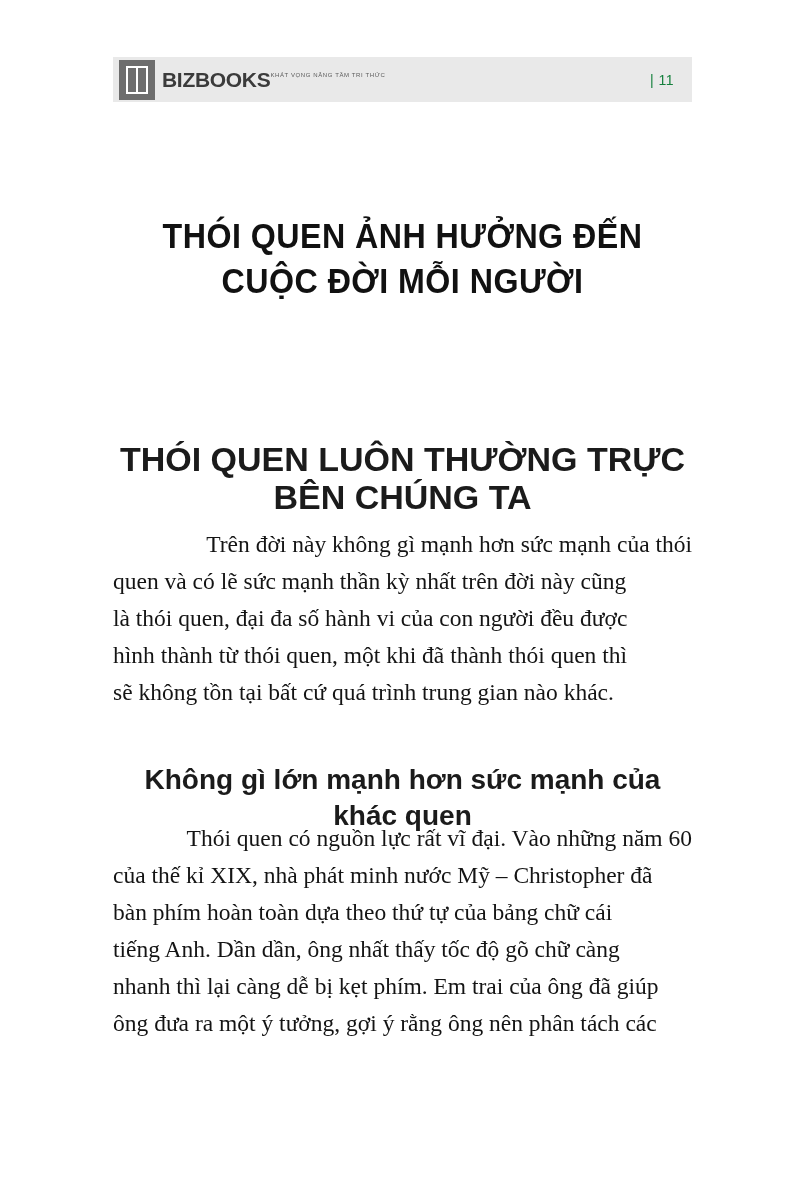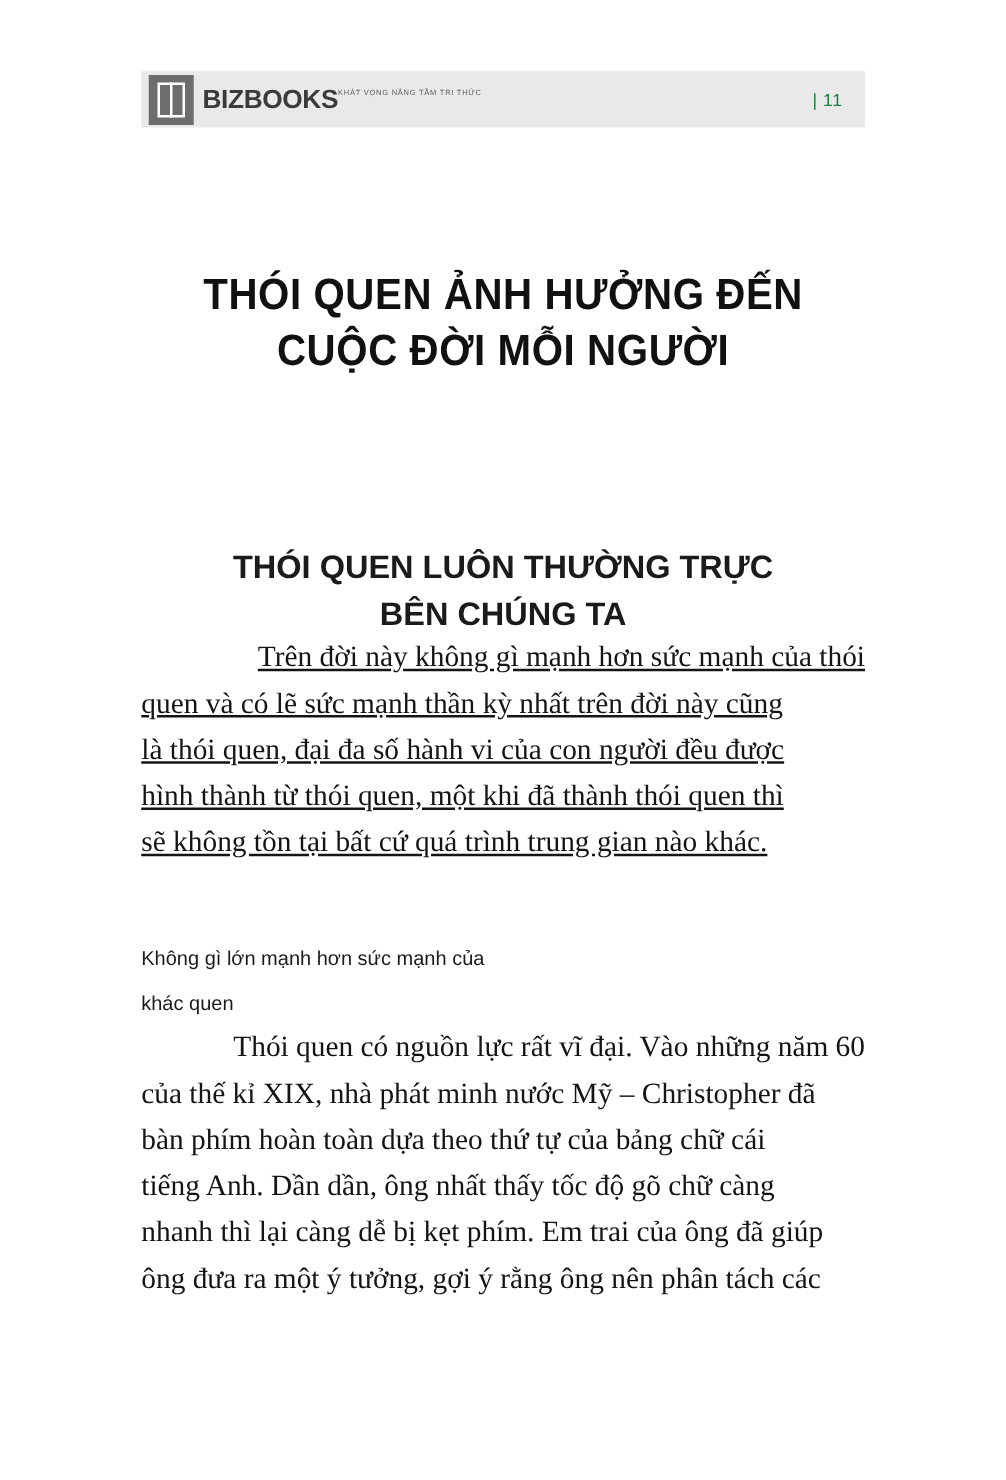--- a/index.html
+++ b/index.html
@@ -116,57 +116,57 @@
   }
 
   .section-title {
     position: absolute;
     left: 113px;
     top: 412px;
     width: 579px;
     text-align: center;
     font-family: "Liberation Sans", sans-serif;
     font-weight: bold;
-    font-size: 26px;
+    font-size: 34px;
     line-height: 38px;
     letter-spacing: 0px;
     color: #1b1b1b;
   }
   .section-title .line {
     display: block;
   }
 
   .sub-title {
     position: absolute;
     left: 113px;
     top: 734px;
     width: 579px;
-    text-align: left;
-    font-family: "Liberation Sans", sans-serif;
-    font-weight: normal;
-    font-size: 16px;
+    text-align: center;
+    font-family: "Liberation Sans", sans-serif;
+    font-weight: bold;
+    font-size: 28px;
     line-height: 36px;
     color: #1b1b1b;
   }
   .sub-title .line {
     display: block;
   }
 
   
   .para {
     position: absolute;
     left: 113px;
     width: 579px;
     font-family: "Liberation Serif", serif;
     font-size: 23.5px;
     line-height: 37px;
     text-align: justify;
     color: #141414;
   }
-  .para.p1 { top: 508px; text-decoration: underline; }
+  .para.p1 { top: 526px; }
   .para.p2 { top: 820px; }
   .para .indent { display: inline-block; width: 48px; }
   .para .line {
     display: block;
     white-space: nowrap;
   }
   .para .line.justify {
     display: flex;
     justify-content: space-between;
   }

